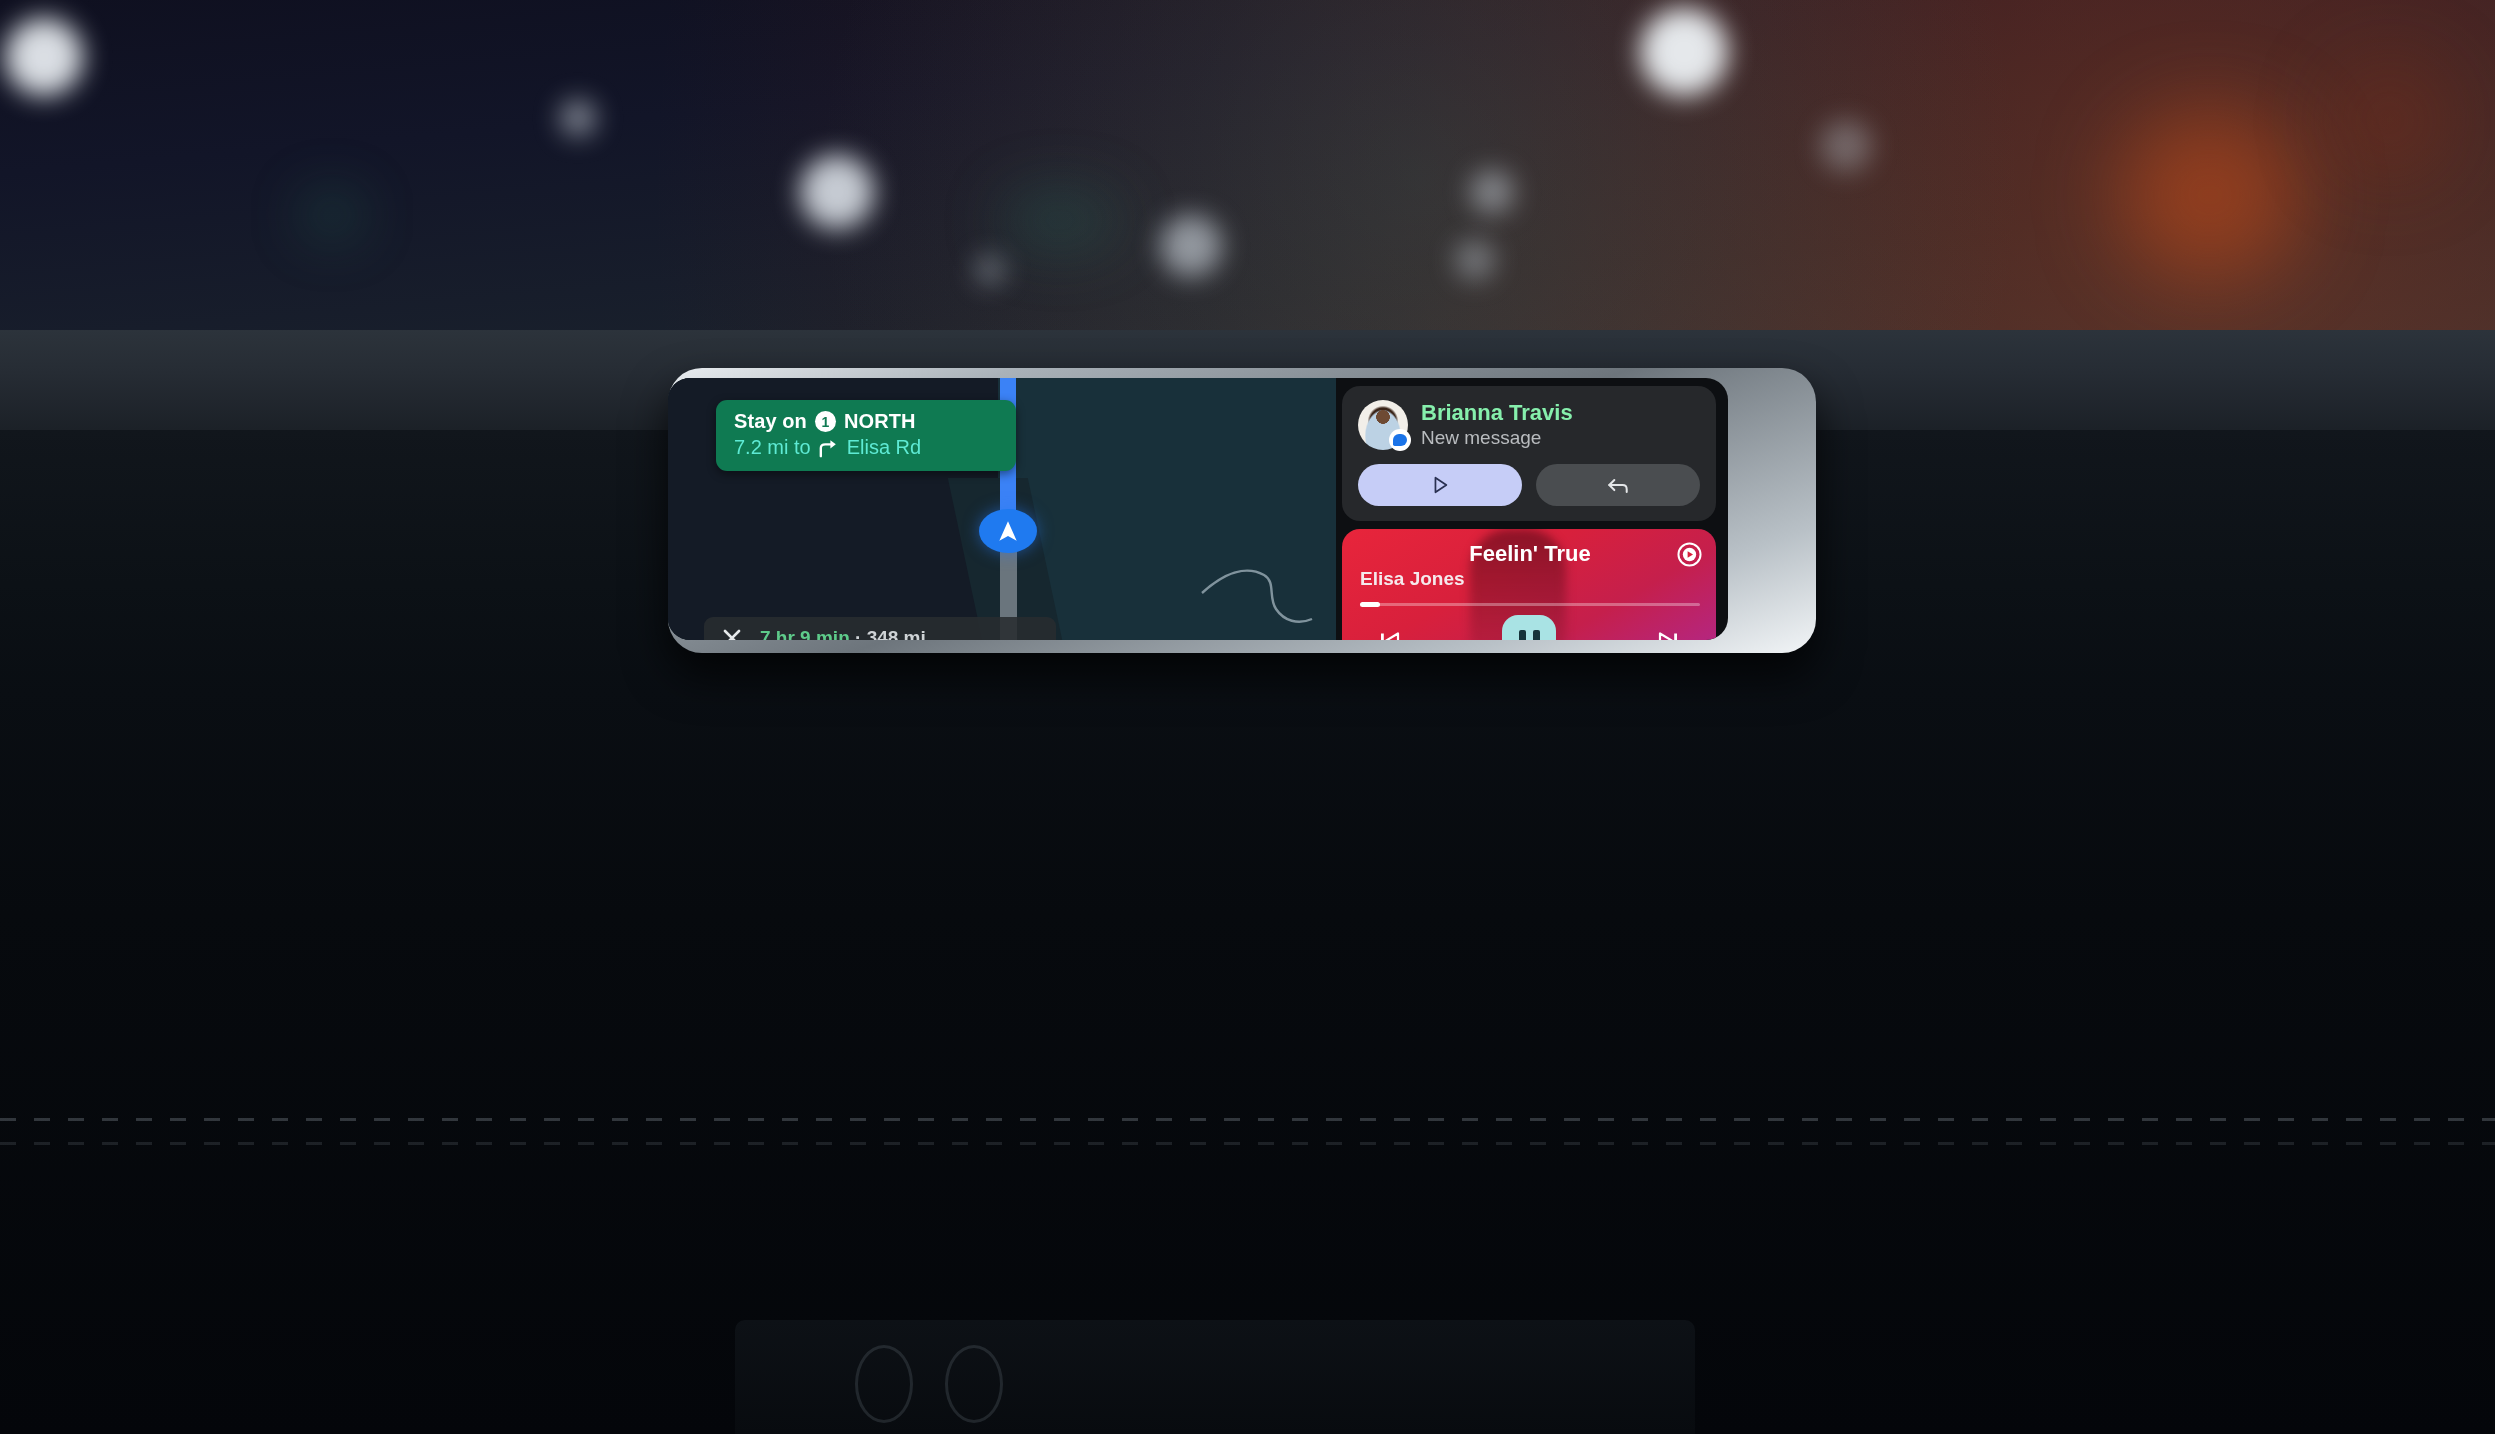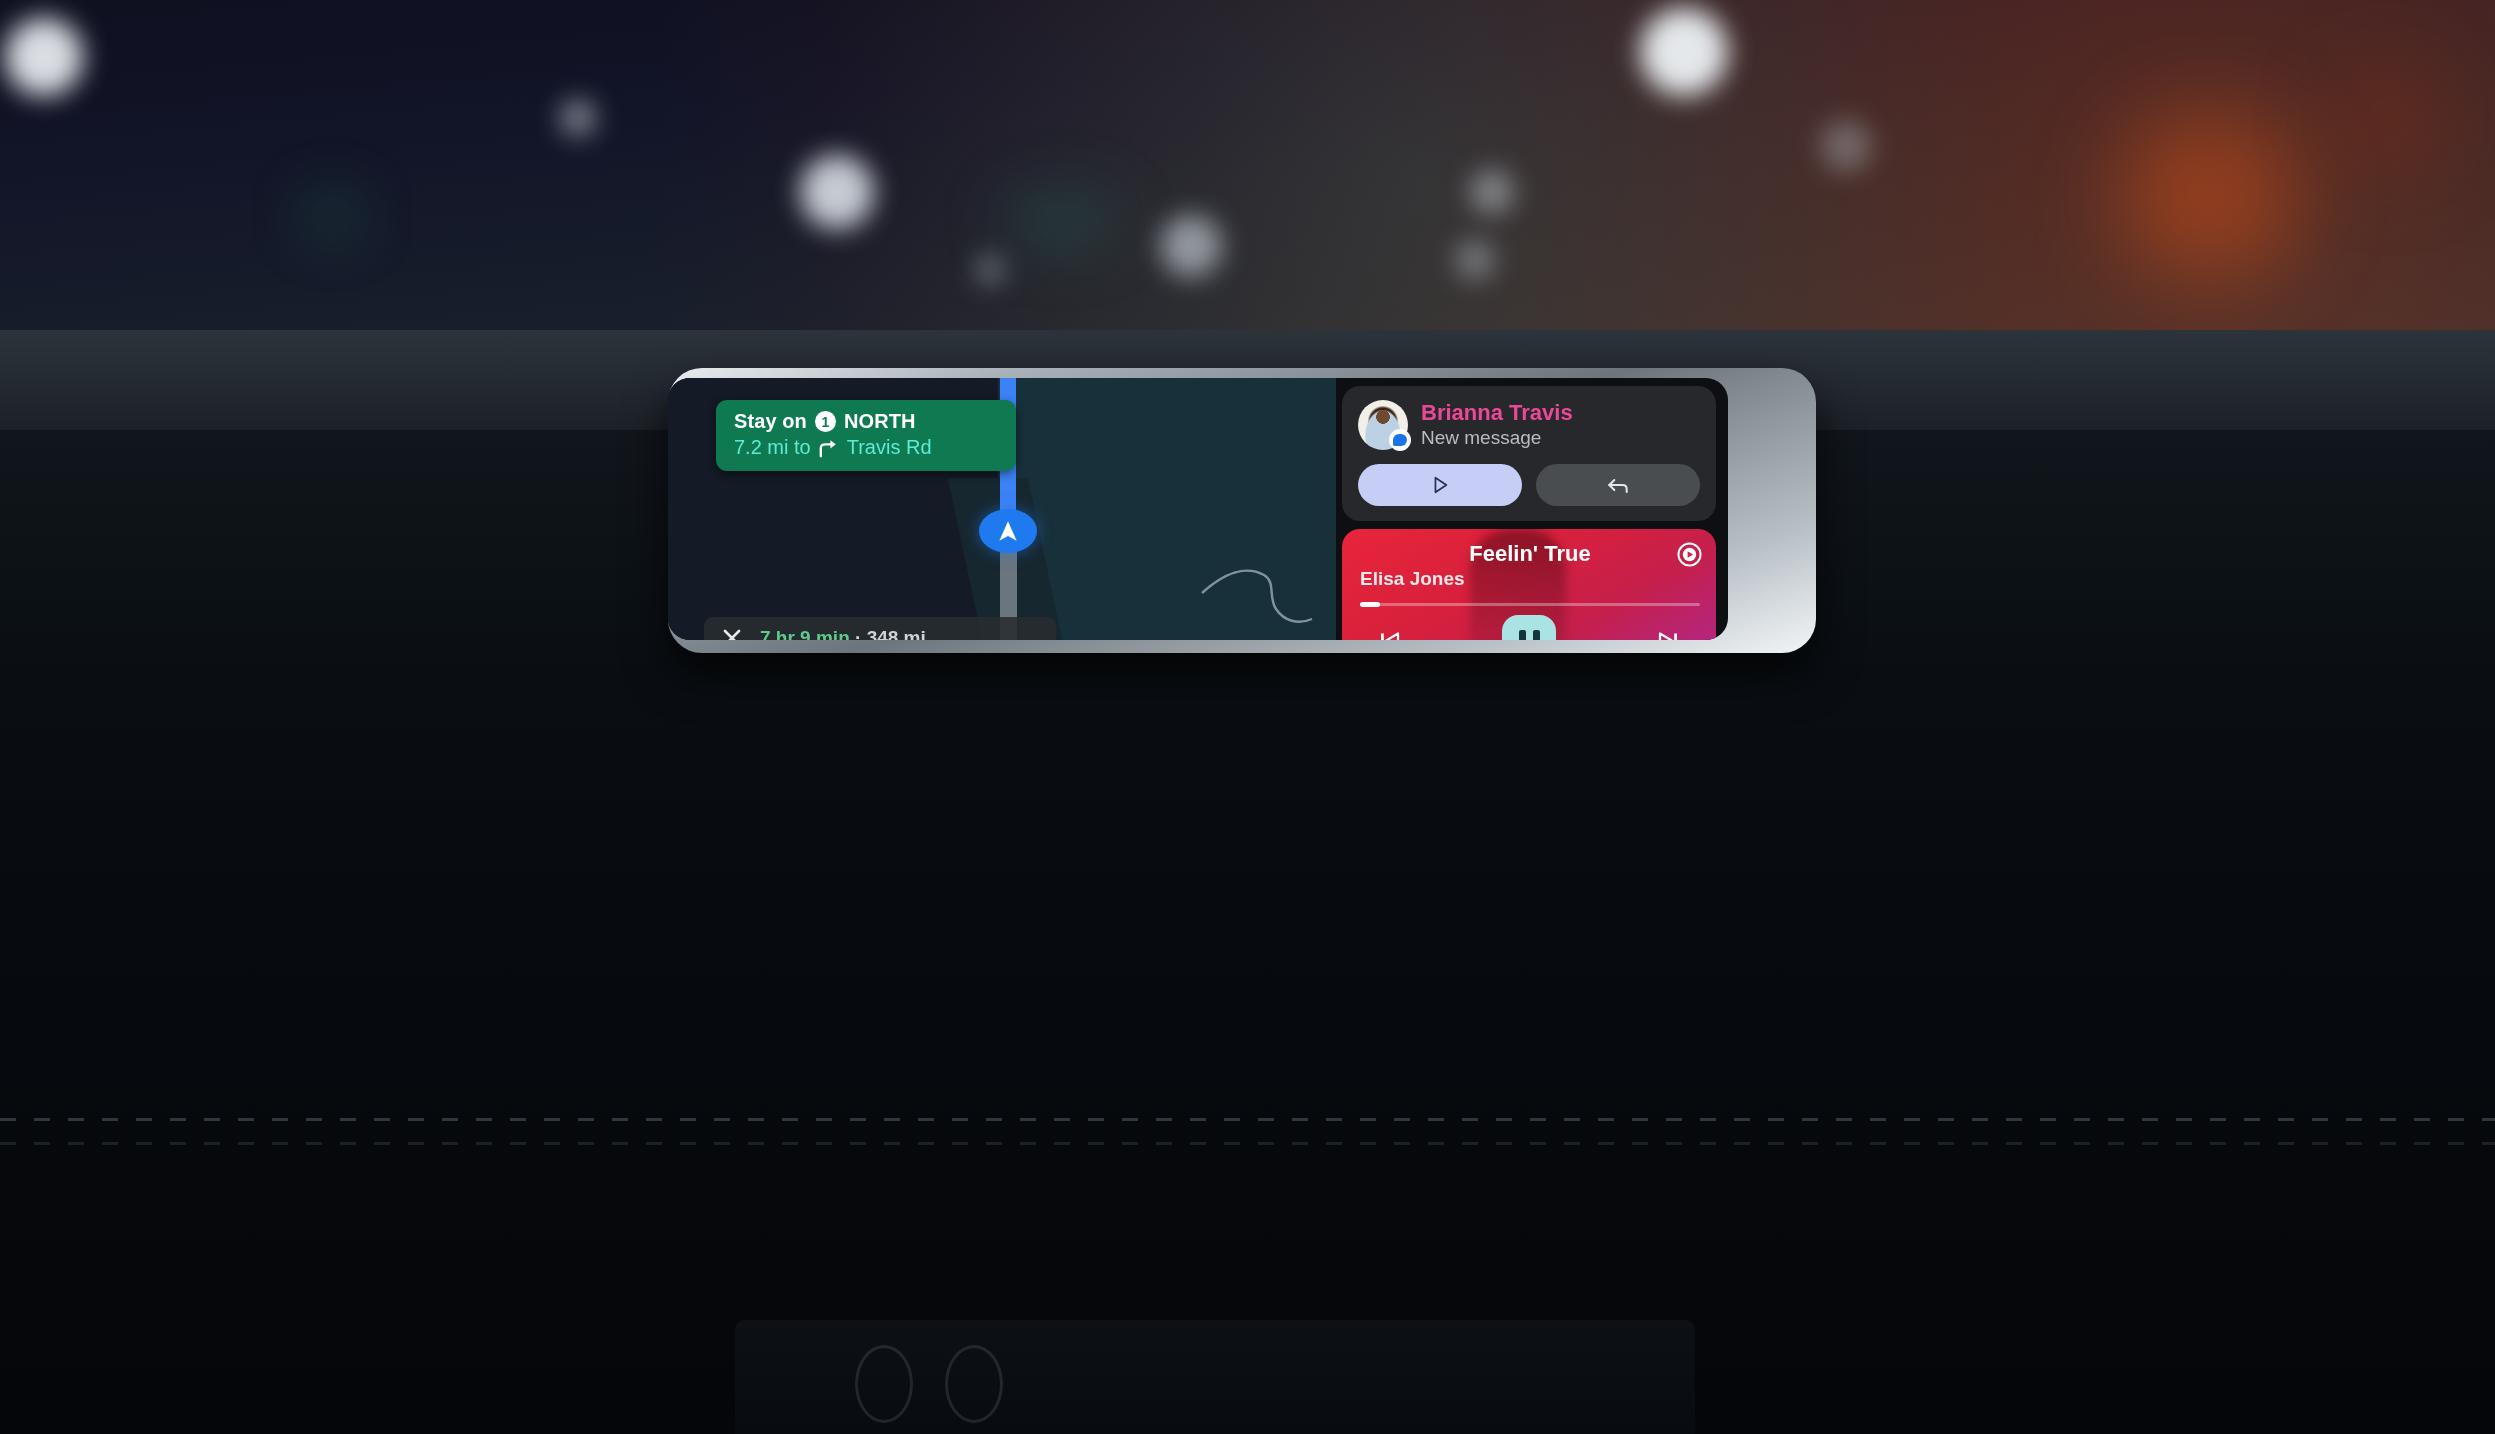--- a/index.html
+++ b/index.html
@@ -137,21 +137,21 @@
       radial-gradient(circle at 50% 42%, #3a2418 0 34%, rgba(58,36,24,0) 40%),
       radial-gradient(circle at 50% 45%, #f2efe9 0 62%, #e7e3db 100%);
     overflow:hidden;
   }
   .badge {
     position:absolute; right:-3px; bottom:-1px; width:22px; height:22px;
     border-radius:50%; background:#ffffff;
     display:flex; align-items:center; justify-content:center;
   }
   .badge-bubble { width:14px; height:12px; background:#1a73e8; border-radius:7px 7px 7px 2px; }
-  .notif-name { color:#ec4899; font-size:22px; font-weight:700; line-height:1.15; }
+  .notif-name { color:#86efac; font-size:22px; font-weight:700; line-height:1.15; }
   .notif-sub { color:#b9bcbf; font-size:19px; font-weight:400; line-height:1.2; margin-top:1px; }
 
   .notif-actions { display:flex; gap:14px; margin-top:14px; }
   .act-btn {
     flex:1 1 0; height:42px; border-radius:21px;
     display:flex; align-items:center; justify-content:center;
   }
   .act-play { background:#c6cdf7; }
   .act-reply { background:#4a4d50; }
 
@@ -241,21 +241,21 @@
             <span>Stay on</span>
             <span class="shield">1</span>
             <span>NORTH</span>
           </div>
           <div class="nav-line2">
             <span>7.2 mi to</span>
             <svg class="turn-icon" viewBox="0 0 24 22">
               <path d="M3 20 L3 11 C3 8 5 7 8 7 L16 7" stroke="#fff" stroke-width="2.6" fill="none" stroke-linecap="round"></path>
               <path d="M13.5 2.5 L19.5 7 L13.5 11.5 Z" fill="#fff"></path>
             </svg>
-            <span>Travis Rd</span>
+            <span>Elisa Rd</span>
           </div>
         </div>
 
         <div class="eta-bar">
           <svg class="eta-close" viewBox="0 0 20 20">
             <path d="M3 3 L17 17 M17 3 L3 17" stroke="#e6e9eb" stroke-width="2.6" stroke-linecap="round"></path>
           </svg>
           <div class="eta-text">
             <span class="eta-time">7 hr 9 min</span><span> · </span><span>348 mi</span>
           </div>

